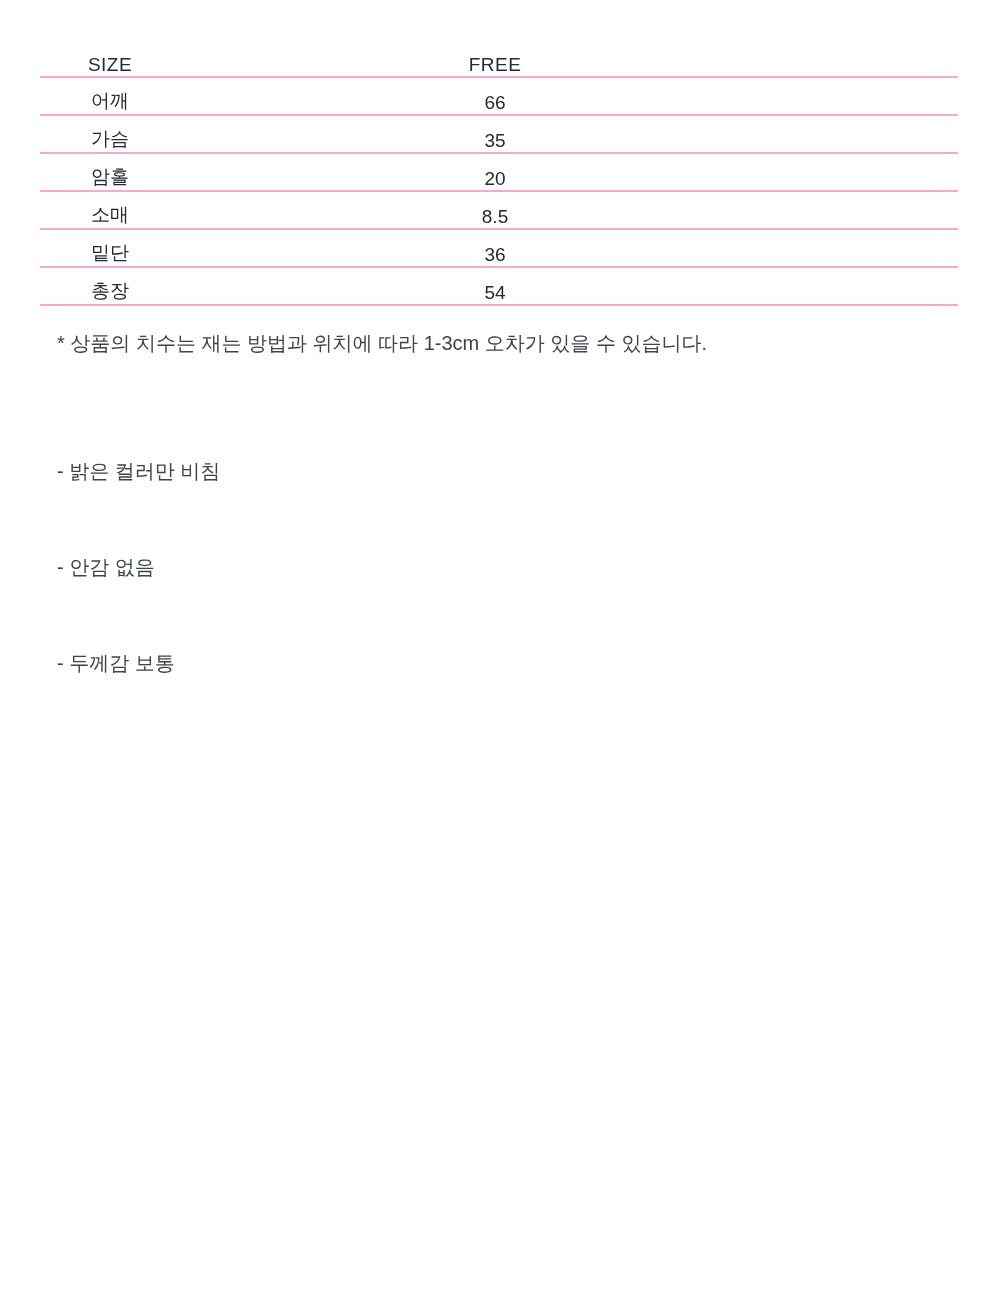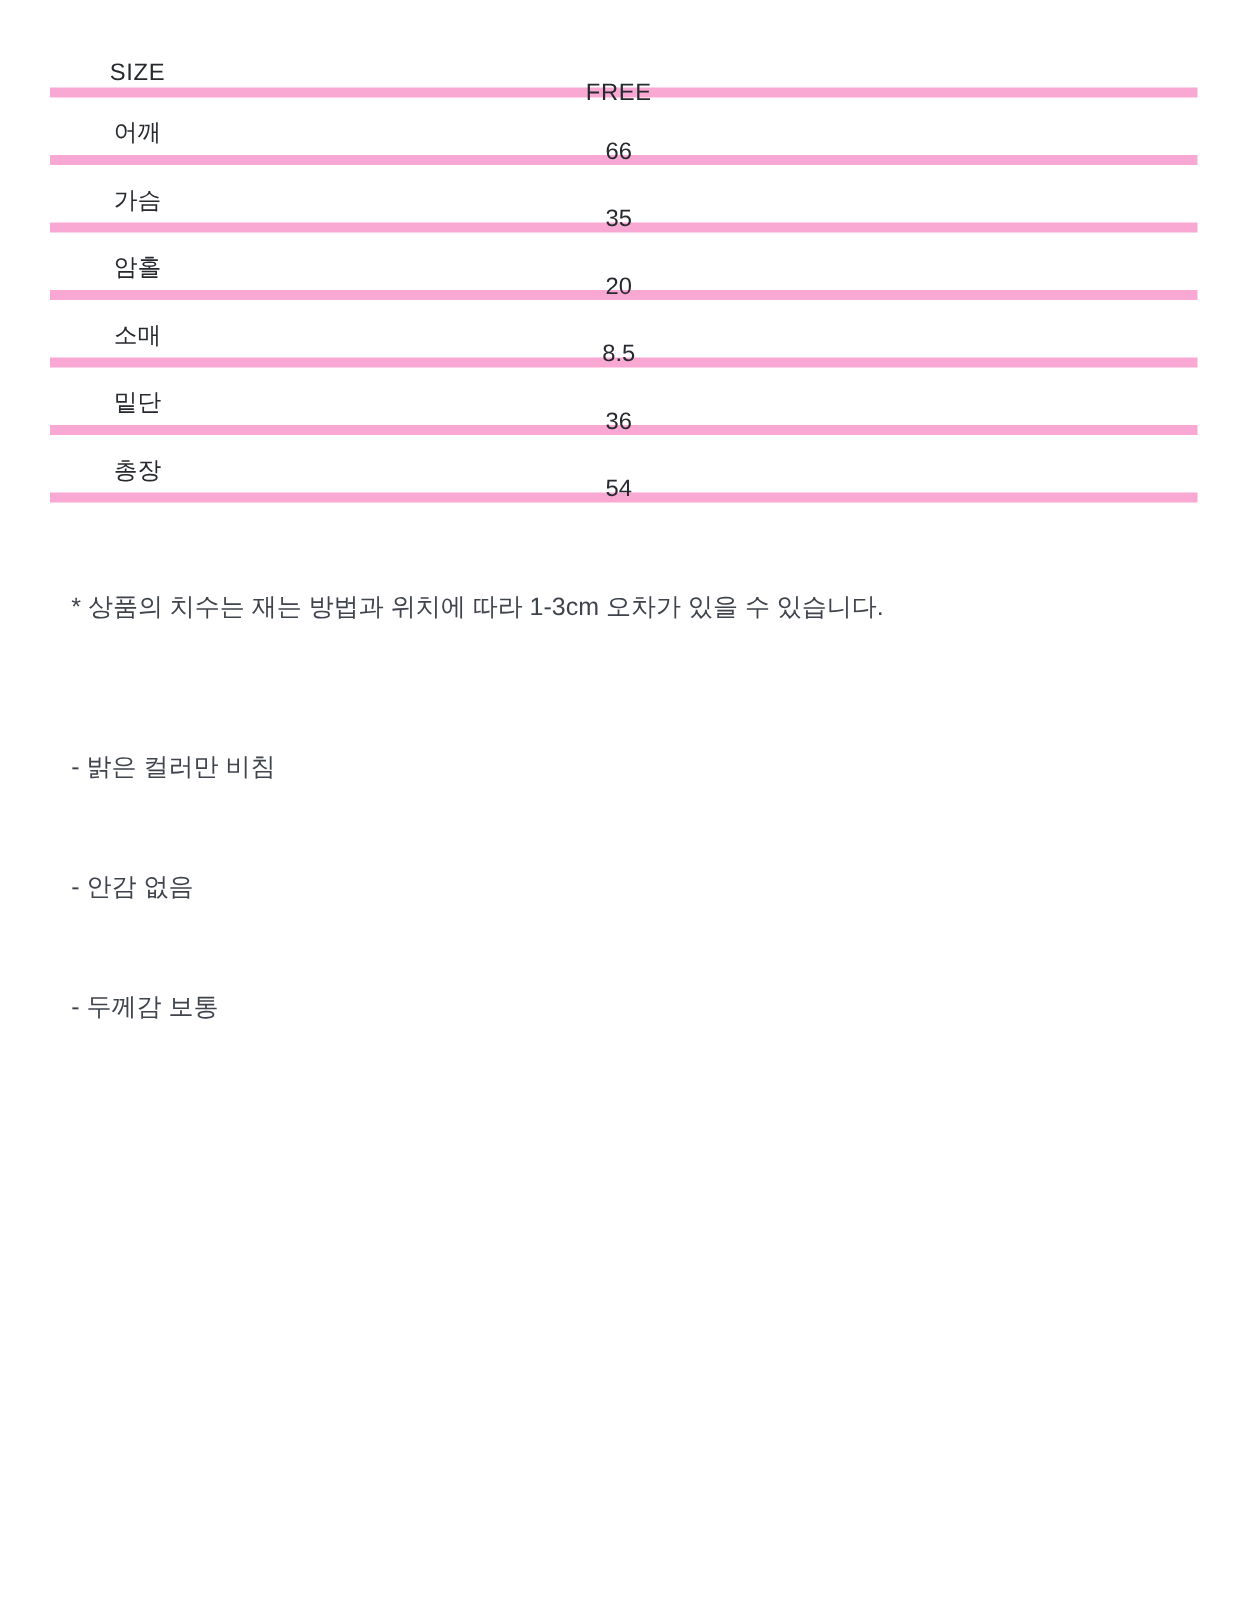--- a/index.html
+++ b/index.html
@@ -15,44 +15,44 @@
 
   
   .size-table {
     margin: 35px 0 0 40px;
     width: 918px;
     color: #26292e;
     font-size: 19px;
   }
   .t-row {
     display: flex;
-    border-bottom: 8px solid #f9a8d4;
-    align-items: center;
+    border-bottom: 2px solid #f9a8d4;
+    align-items: flex-end;
   }
   .t-head {
     height: 43px;
     padding-top: 12px;
   }
   .t-body-row {
-    height: 54px;
+    height: 38px;
     padding-top: 9px;
   }
   .c1 { width: 140px; text-align: center; }
   .c2 { width: 630px; text-align: center; margin-top: 32px; }
   .t-head .c1, .t-head .c2 { letter-spacing: 0.5px; }
 
   
   .txt {
     margin-left: 57px;
     font-size: 20px;
     line-height: 32px;
     color: #3e434c;
     white-space: pre-wrap;
   }
-  .note-block    { margin-top: 68px; }
+  .note-block    { margin-top: 21px; }
   .fabric-block  { margin-top: 38px; }
   .features-a    { margin-top: 32px; }
   .feature-line, .fabric-line { display: block; }
 </style>
 </head>
 <body>
 
 <div class="page">
 
   <div class="size-table">

